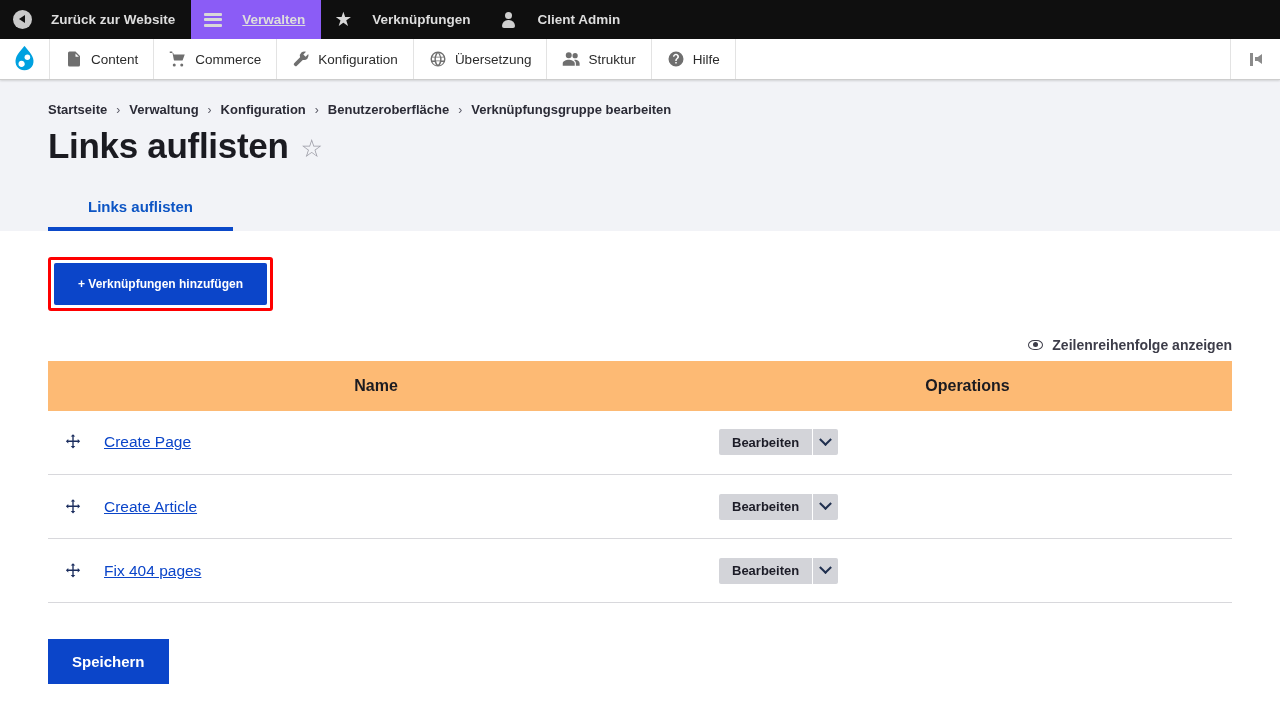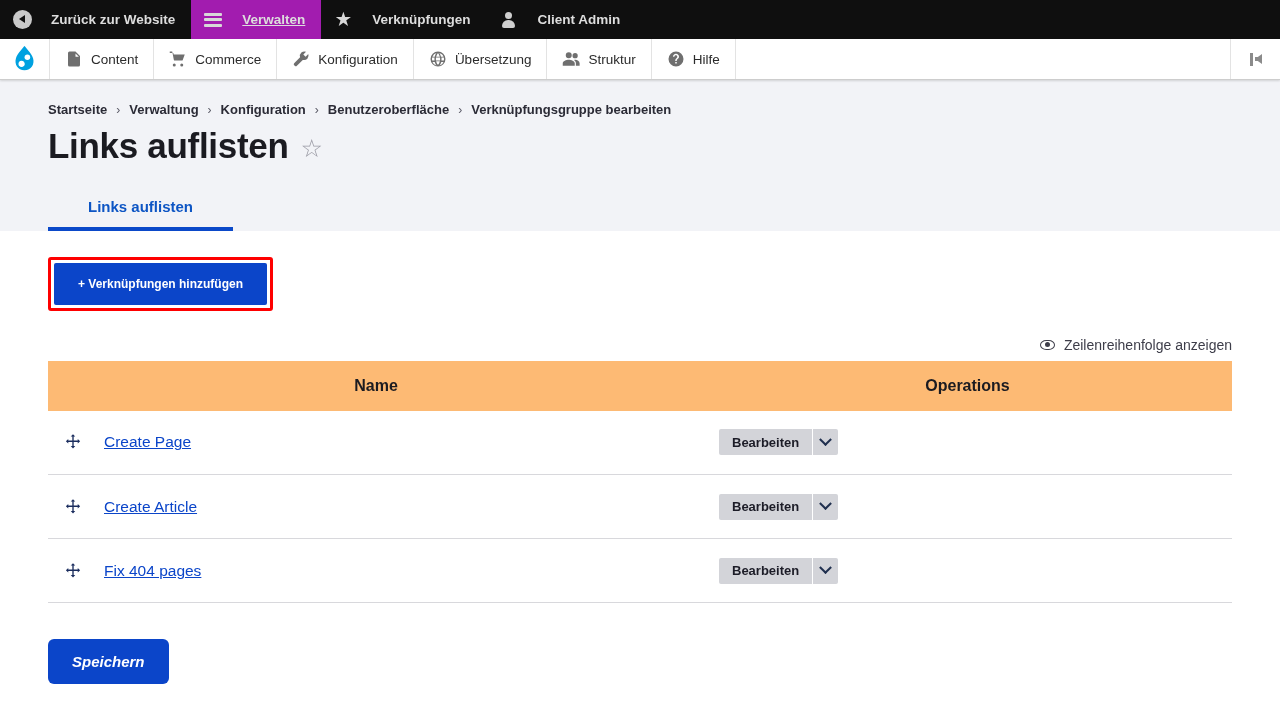--- a/index.html
+++ b/index.html
@@ -26,21 +26,21 @@
   .admin-item {
     display: flex;
     align-items: center;
     gap: 19px;
     padding: 0 16px 0 12px;
     color: #ddd;
     cursor: pointer;
     white-space: nowrap;
   }
   .admin-item.active {
-    background: #a21caf;
+    background: #8b5cf6;
   }
   .admin-item.active .admin-label { text-decoration: underline; }
   .admin-icon { display: flex; align-items: center; justify-content: center; width: 20px; height: 20px; }
 
   
   .ic-back { width:19px; height:19px; border-radius:50%; background:#c9c9c9; position:relative; }
   .ic-back:after {
     content:""; position:absolute; left:6px; top:5px;
     border-top:4.5px solid transparent; border-bottom:4.5px solid transparent;
     border-right:6px solid #0f0f0f;
@@ -175,21 +175,21 @@
 
   .order-toggle-row {
     display: flex;
     justify-content: flex-end;
     padding-right: 48px;
     margin-top: 26px;
     margin-bottom: 8px;
   }
   .order-toggle {
     display:flex; align-items:center; gap:9px;
-    font-size: 14px; font-weight: normal; color:#3d3d49;
+    font-size: 14px; font-weight: bold; color:#3d3d49;
     cursor: pointer;
   }
   .ic-eye { width:15px; height:10px; position:relative; }
   .ic-eye:before {
     content:""; position:absolute; inset:0;
     border: 1.6px solid #3d3d49;
     border-radius: 50% / 60%;
   }
   .ic-eye:after {
     content:""; position:absolute; left:5px; top:2.5px;
@@ -255,23 +255,23 @@
   }
   .chev {
     width: 9px; height: 9px;
     border-right: 2px solid #20304f;
     border-bottom: 2px solid #20304f;
     transform: rotate(45deg) translate(-2px,-2px);
   }
 
   .save-row { padding: 36px 48px 0 48px; }
   .btn-save {
-    background:#0b45c9; color:#fff; border:none; border-radius:6px;
+    background:#0b45c9; color:#fff; border:none; border-radius:0;
     font-size:15px; font-weight:bold; padding:15px 24px; cursor:pointer;
-    font-family:"Liberation Sans", sans-serif; line-height:1;font-style:italic;
+    font-family:"Liberation Sans", sans-serif; line-height:1;
   }
 </style>
 </head>
 <body>
 
 <div class="admin-bar">
   <div class="admin-item">
     <span class="admin-icon">
         <span class="ic-back"></span>
       </span>

